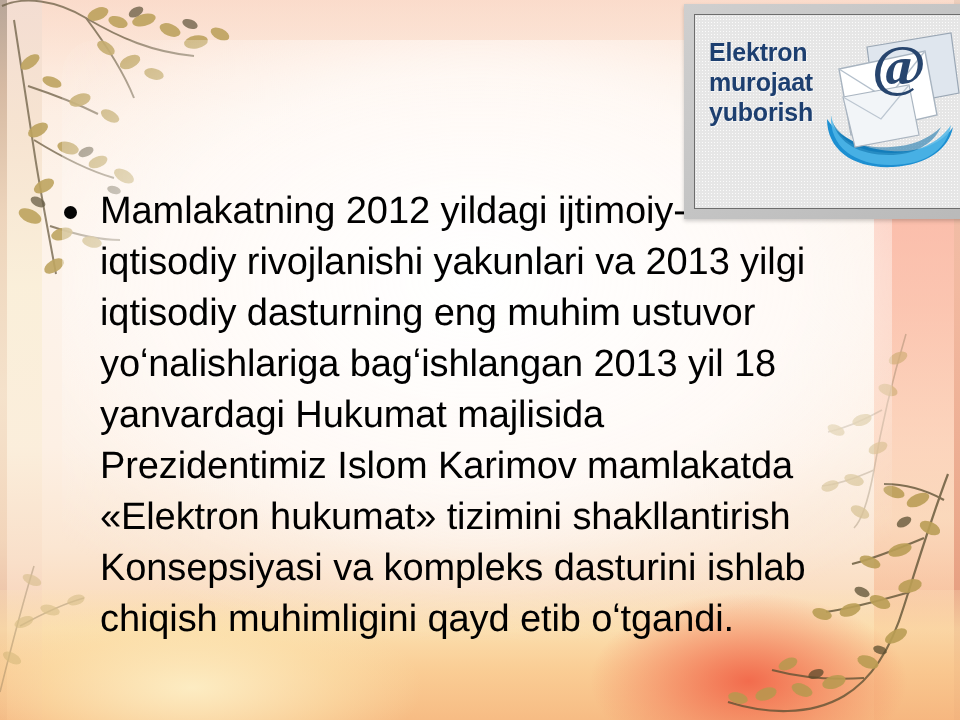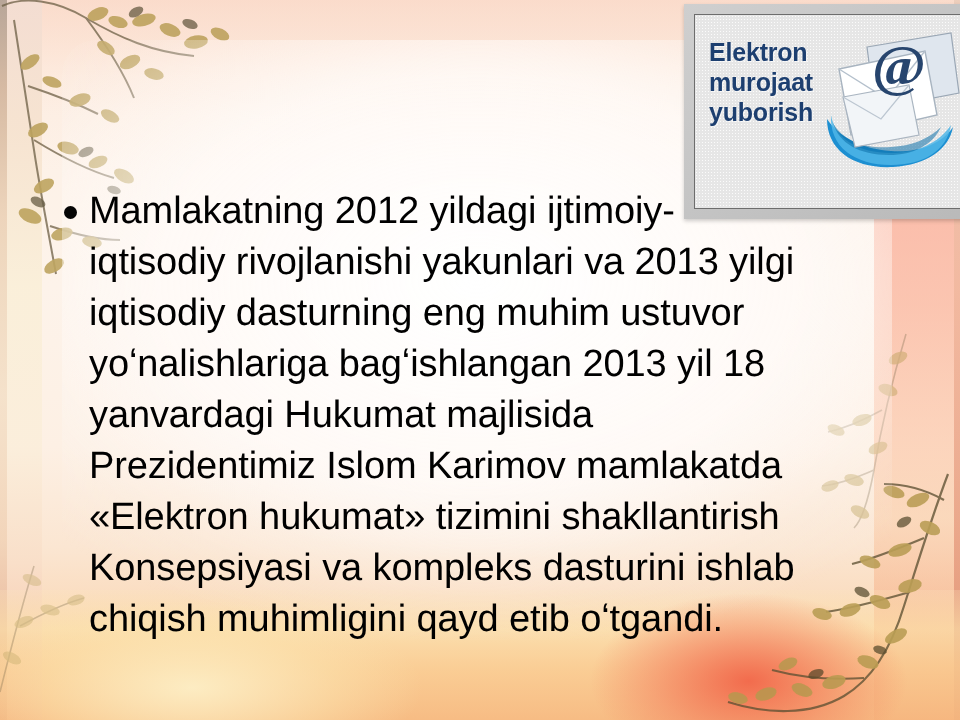--- a/index.html
+++ b/index.html
@@ -120,20 +120,21 @@
   }
 
   
   .bullet-block {
     position: absolute;
     left: 64px;
     top: 186px;
     width: 860px;
     display: flex;
     align-items: flex-start;
+    gap: 11px;
   }
   .bullet-dot {
     width: 13px;
     height: 13px;
     border-radius: 50%;
     background: #050505;
     margin-top: 20px;
     margin-right: 12px;
     flex: 0 0 auto;
   }

